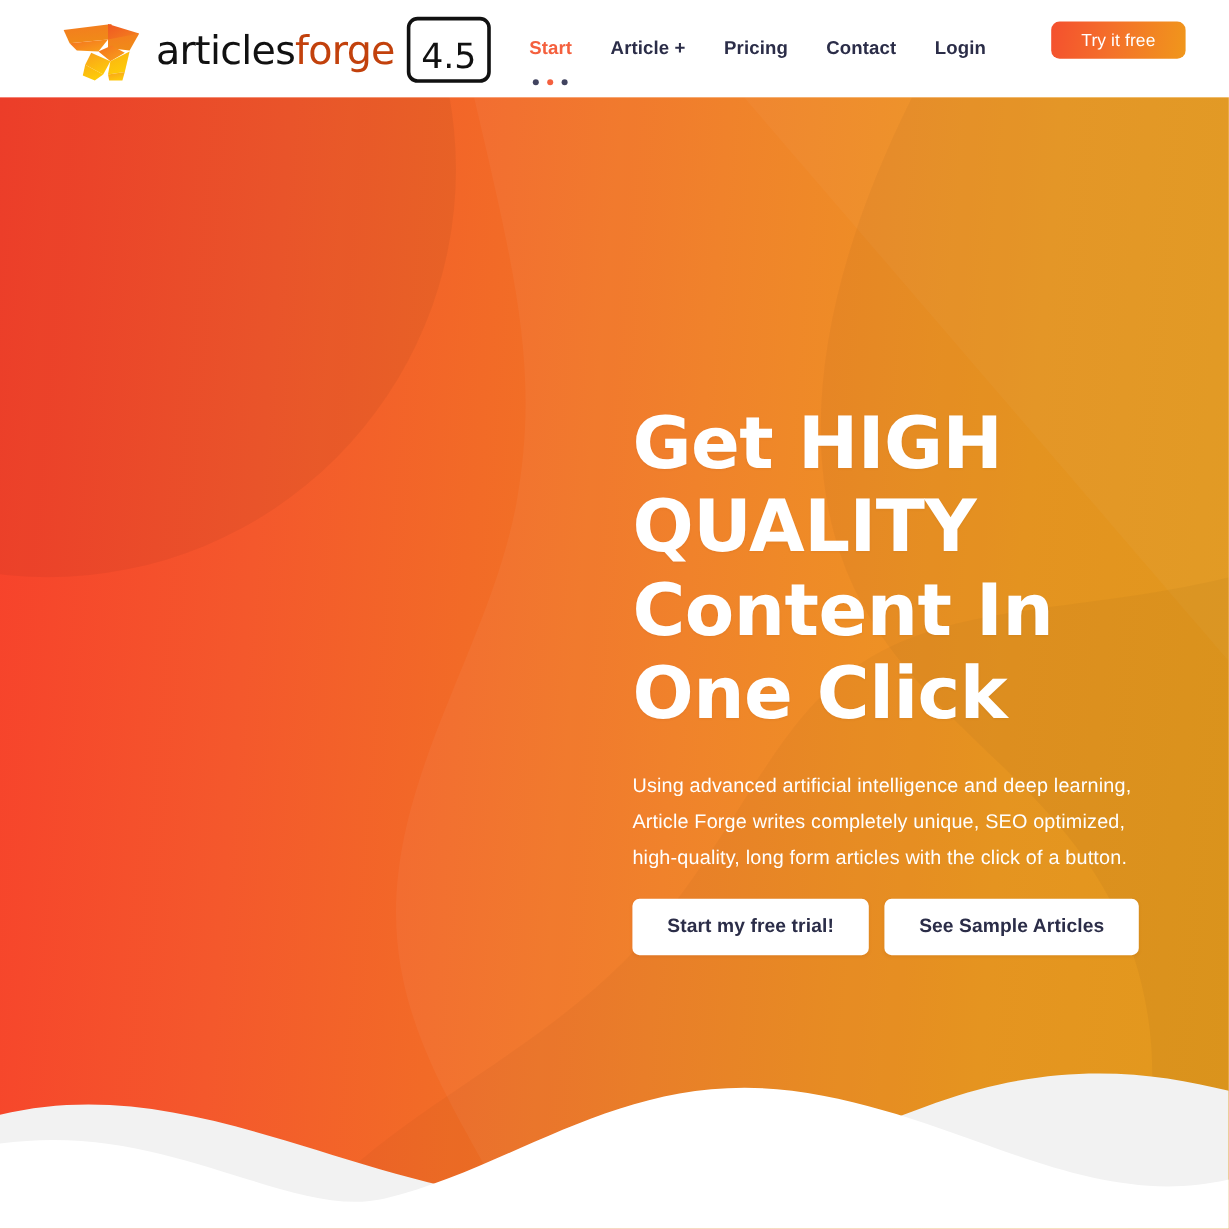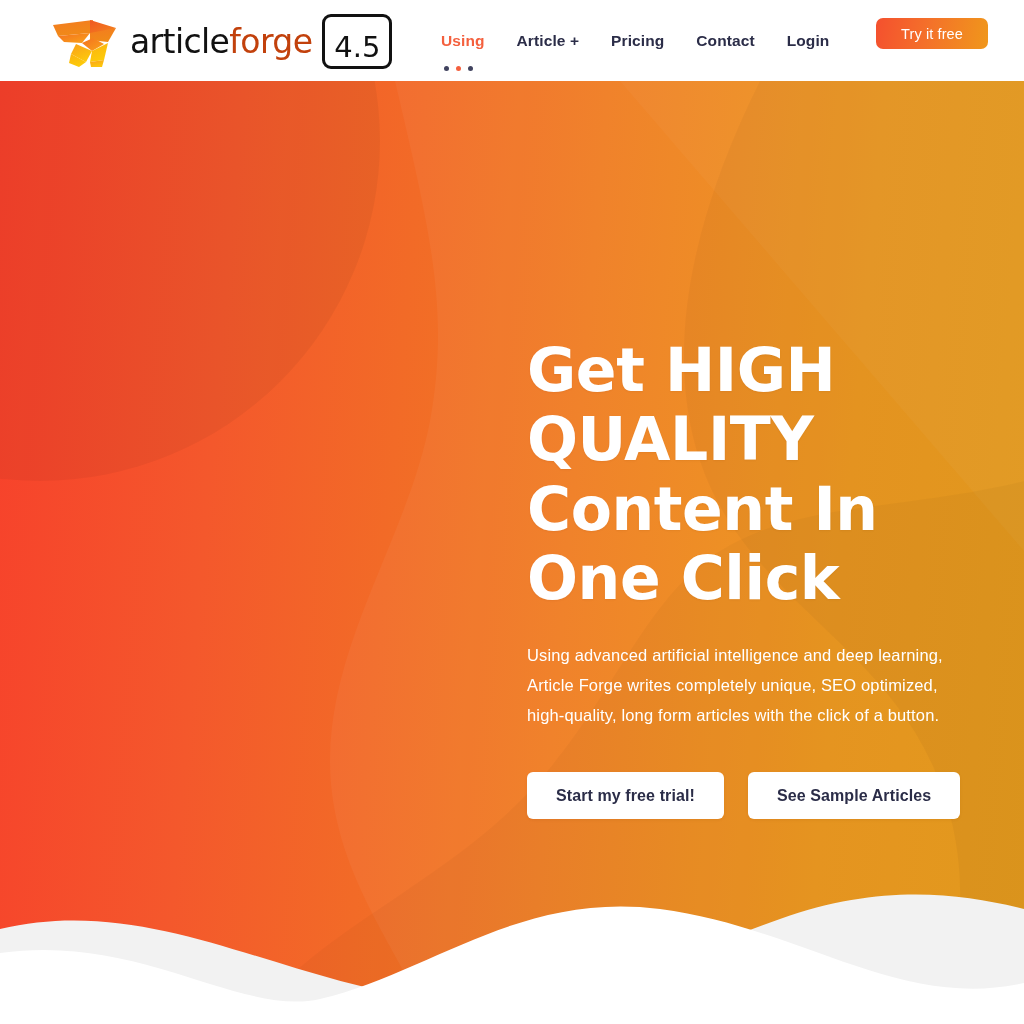--- a/index.html
+++ b/index.html
@@ -77,21 +77,21 @@
     line-height:1.155; letter-spacing:-0.4px;
     font-family:"DejaVu Sans", sans-serif;
     text-shadow:0 1px 2px rgba(120,50,0,.08);
   }
   .hero-sub{
     margin-top:27px;
     color:#FFFFFF; font-size:16.5px; font-weight:400;
     line-height:1.82; letter-spacing:0.15px;
     max-width:452px;
   }
-  .hero-actions{ margin-top:42px; display:flex; gap:24px; }
+  .hero-actions{ margin-top:19px; display:flex; gap:13px; }
   .cta{
     background:#ffffff; border:none; border-radius:6px;
     color:#2B2D48; font-size:16px; font-weight:700;
     letter-spacing:0.1px; cursor:pointer; height:47px;
     padding:0 29px; white-space:nowrap;
     font-family:"Liberation Sans", sans-serif;
     box-shadow:0 1px 3px rgba(140,60,0,.10);
   }
 </style>
 </head>
@@ -127,27 +127,27 @@
       <path d="M44 4 L70 12 L47 22 L44 17 Z" fill="url(#gB)"></path>
       <path d="M12 20 L44 17 L36 27 L18 26 Z" fill="url(#gD)"></path>
       <path d="M44 17 L70 12 L62 26 L44 24 Z" fill="url(#gA)"></path>
       <path d="M36 27 L47 22 L58 28 L46 35 Z" fill="url(#gD)"></path>
       <path d="M30 28 L46 35 L40 46 L25 38 Z" fill="url(#gC)"></path>
       <path d="M46 35 L62 27 L58 44 L44 46 Z" fill="url(#gE)"></path>
       <path d="M25 38 L40 46 L33 51 L23 47 Z" fill="url(#gE)"></path>
       <path d="M44 46 L58 44 L56 51 L45 51 Z" fill="url(#gC)"></path>
     </svg>
     <div class="logo-text">
-      <span class="lt-article">article</span><span class="lt-forge">forge</span>
+      <span class="lt-article">articles</span><span class="lt-forge">forge</span>
     </div>
     <div class="version-badge">4.5</div>
   </div>
 
   <nav class="nav">
-    <a class="nav-item active" href="#">Using</a>
+    <a class="nav-item active" href="#">Start</a>
     <a class="nav-item" href="#">Article +</a>
     <a class="nav-item" href="#">Pricing</a>
     <a class="nav-item" href="#">Contact</a>
     <a class="nav-item" href="#">Login</a>
   </nav>
 
   <div class="nav-dots">
     <span></span>
     <span class="mid"></span>
     <span></span>

